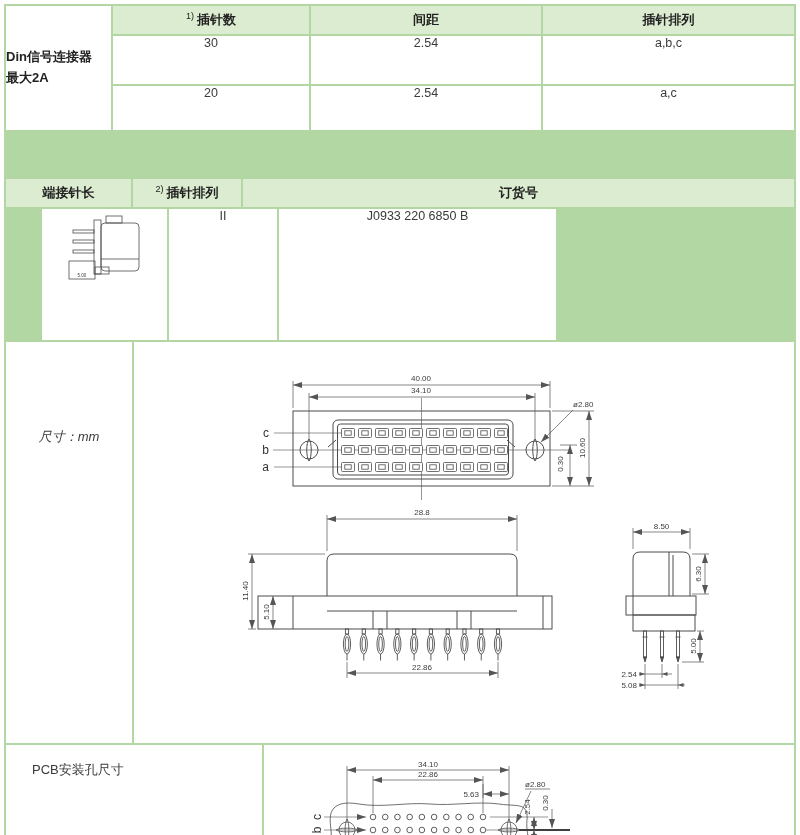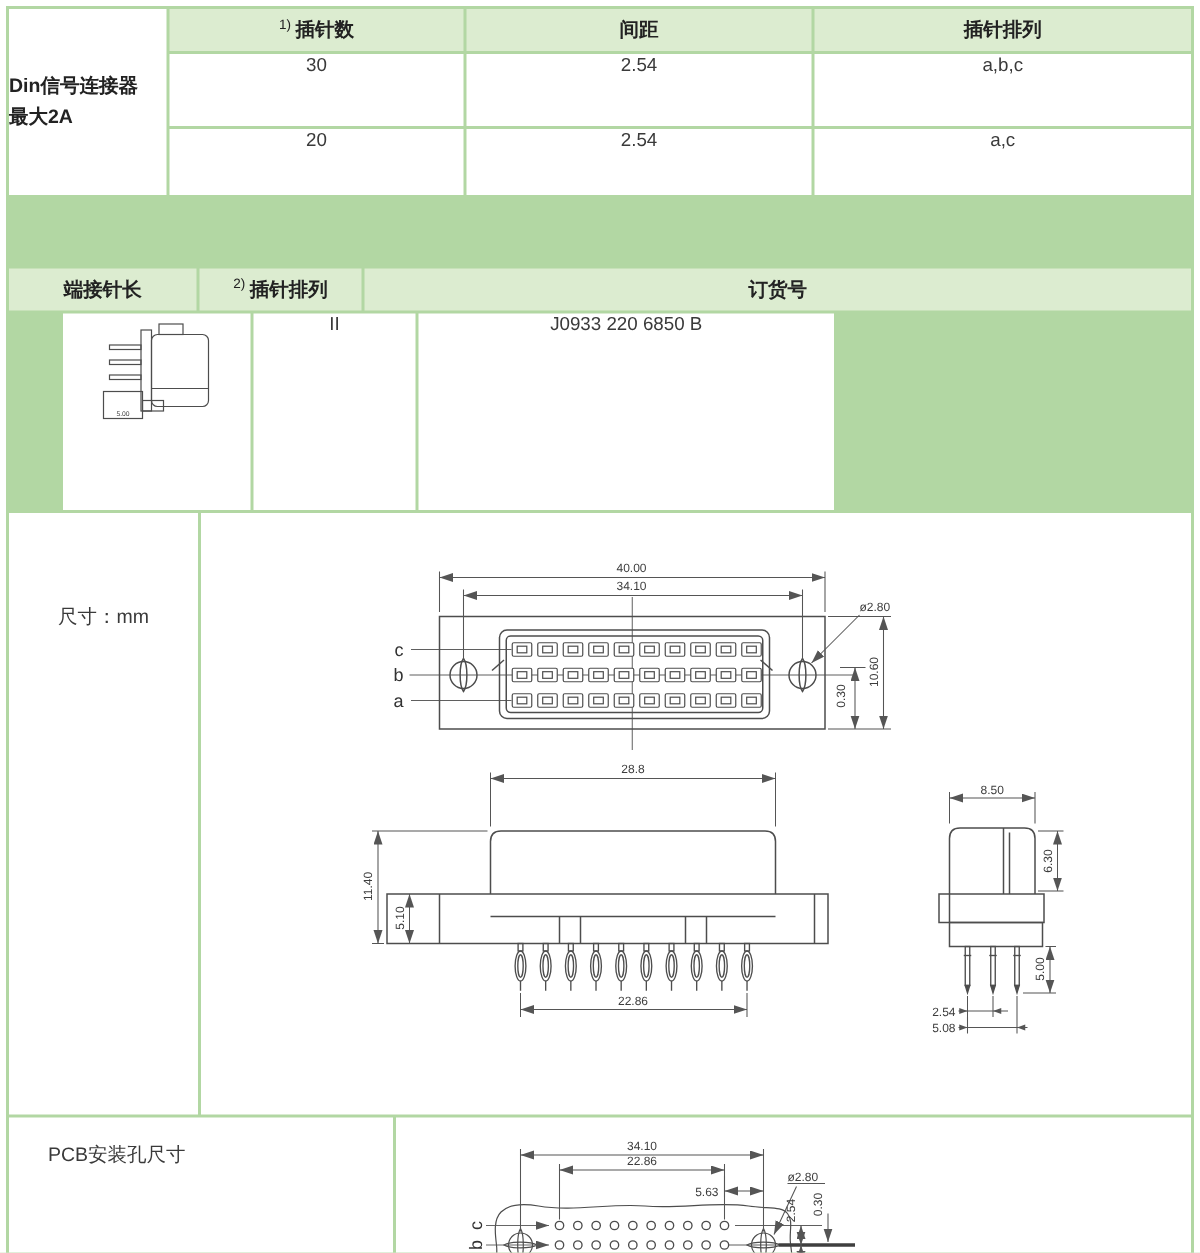--- a/index.html
+++ b/index.html
@@ -8,21 +8,21 @@
   .grid{display:grid;gap:2px;background:#b2d7a3;}
   .t1{grid-template-columns:105px 196px 230px 1fr;grid-template-rows:28px 48px 44px;}
   .t2h{grid-template-columns:125px 108px 1fr;grid-template-rows:28px;margin-top:47px;}
   .t2b{grid-template-columns:125px 108px 277px 1fr;grid-template-rows:131px;margin-left:36px;}
   .s3{grid-template-columns:126px 1fr;grid-template-rows:401px;}
   .s4{grid-template-columns:256px 1fr;grid-template-rows:124px;}
   .cell{background:#fff;display:flex;align-items:flex-start;justify-content:center;font-size:12.5px;color:#3a3a3a;}
   .hcell{background:#dcecd0;display:flex;align-items:center;justify-content:center;font-size:13px;font-weight:bold;color:#222;}
   .sup{font-size:9px;font-weight:normal;position:relative;top:-4px;margin-right:3px;}
   .product{grid-row:1/4;grid-column:1;flex-direction:column;font-weight:bold;font-size:13px;color:#222;line-height:1.6;}
-  .dimlabel{align-items:flex-start;padding-top:60px;font-size:13px;}
+  .dimlabel{align-items:flex-start;padding-top:86px;font-size:13px;font-style:italic;}
   .pcblabel{align-items:flex-start;justify-content:flex-start;padding:16px 0 0 26px;font-size:13px;}
   .drawcell{position:relative;overflow:hidden;}
   svg{display:block;}
   .body{fill:none;stroke:#4d4d4d;stroke-width:1;}
   .thin{stroke:#4d4d4d;stroke-width:0.6;fill:none;}
   .bold{stroke:#3f3f3f;stroke-width:2.2;fill:none;}
   .dim line{stroke:#555;stroke-width:0.7;fill:none;}
   .dimt{font-size:8px;fill:#3d3d3d;}
   .rowlab{font-size:12px;fill:#333;}
   .contacts rect{fill:#fff;stroke:#4d4d4d;stroke-width:0.8;}

